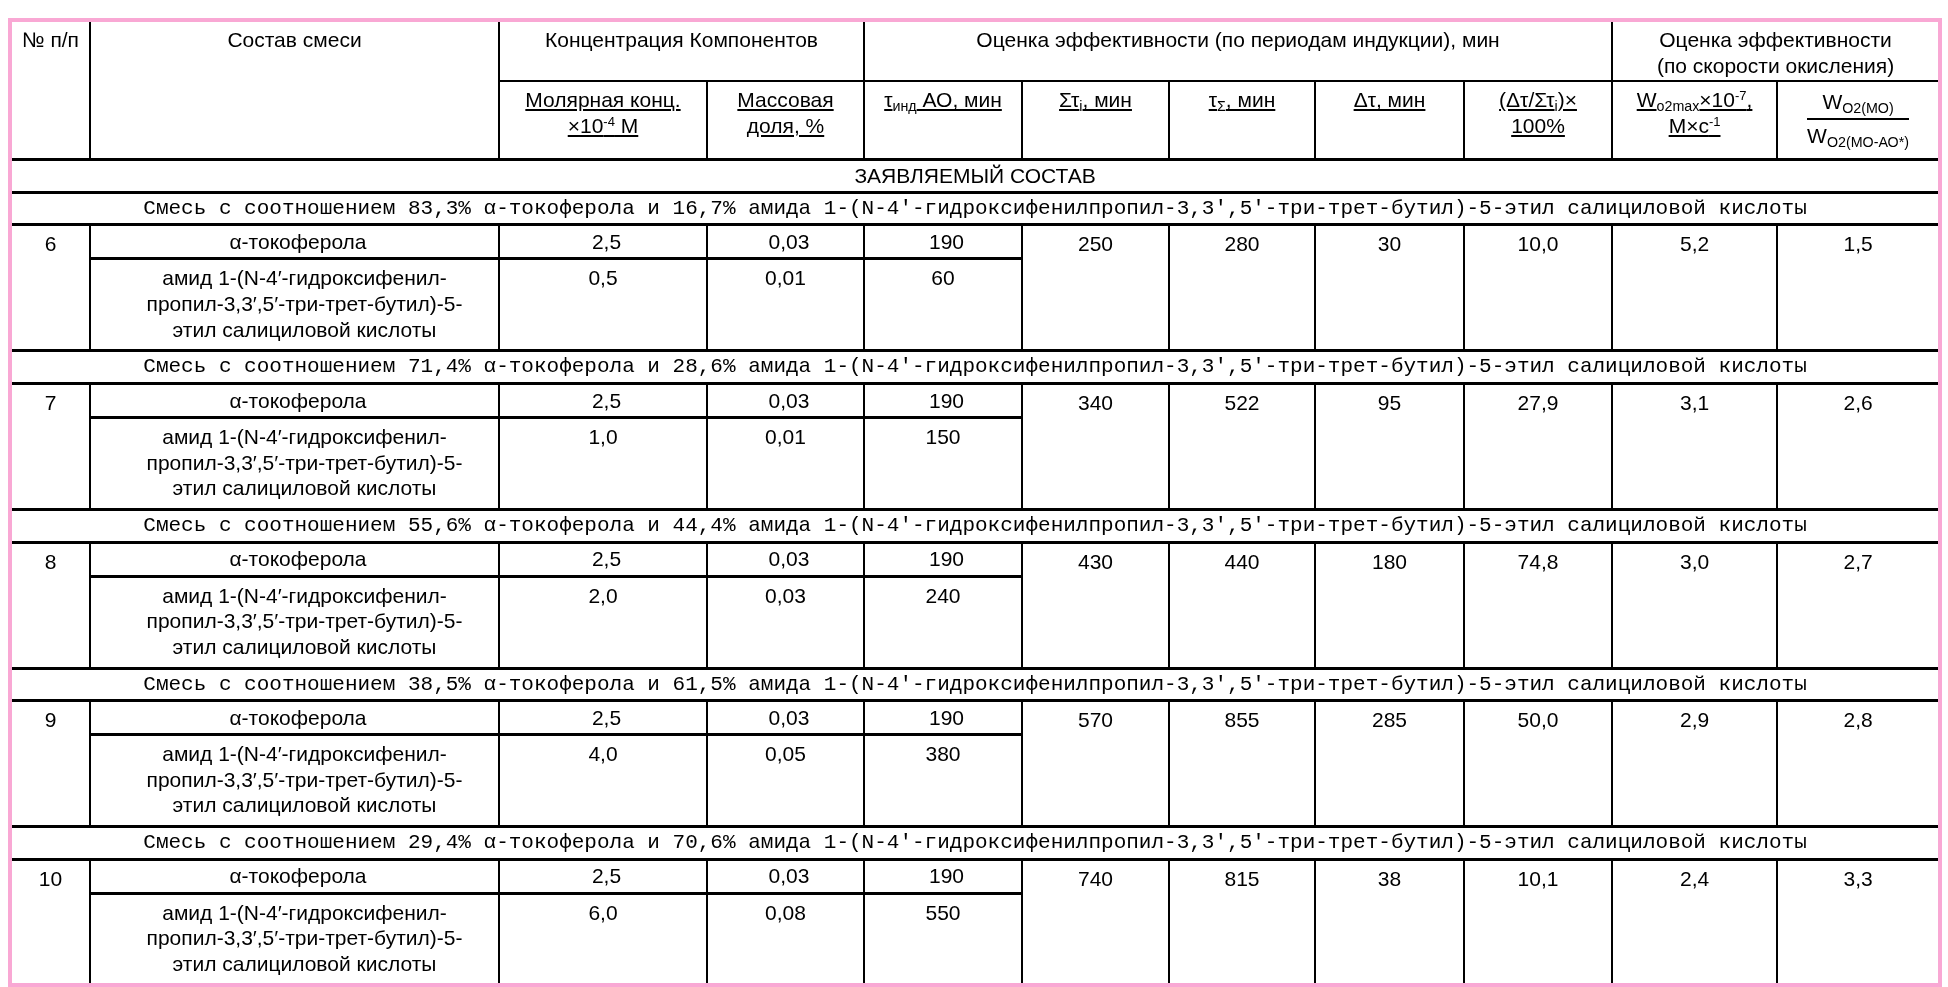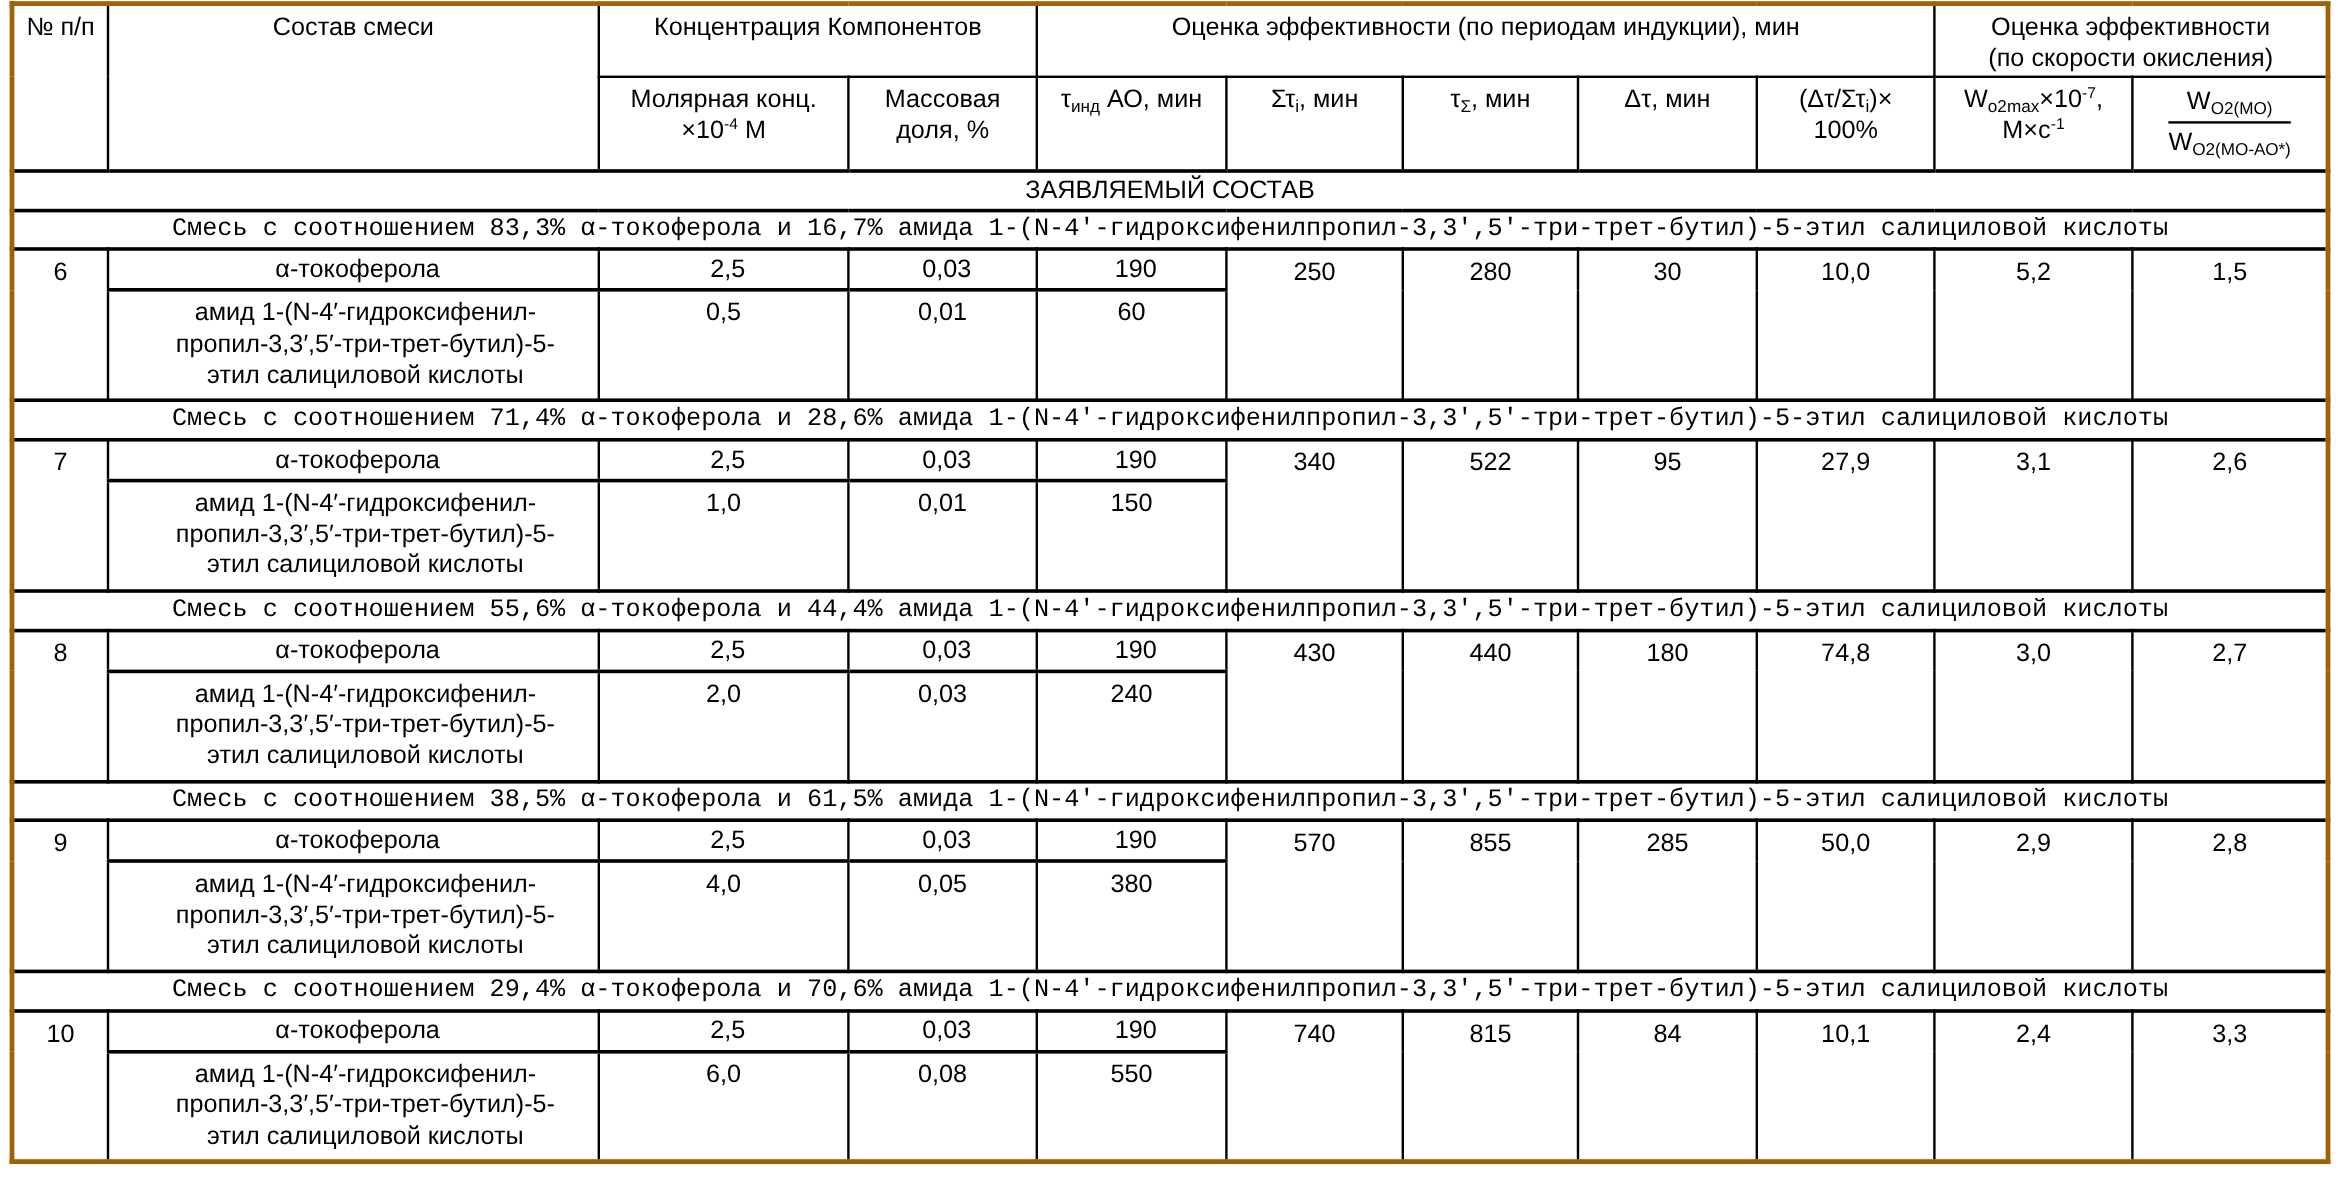--- a/index.html
+++ b/index.html
@@ -4,35 +4,35 @@
 <style>
   html,body{margin:0;padding:0;background:#ffffff;}
   body{
     width:1948px;height:987px;overflow:hidden;
     font-family:"Liberation Sans","DejaVu Sans",sans-serif;
     color:#000;
   }
   table.patent{
     border-collapse:collapse;
     table-layout:fixed;
-    margin:1px 0 0 8px;
+    margin:18px 0 0 8px;
     width:1930px;
-    border:4px solid #a16207;
+    border:4px solid #f9a8d4;
   }
   td{
     border:2px solid #000;
     text-align:center;
     vertical-align:middle;
     padding:2px 5px;
     font-size:21px;
     line-height:1.22;
     overflow:hidden;
   }
   tr.h1{height:60px;}
-  tr.h2{height:78px;}
+  tr.h2{height:78px;text-decoration:underline;}
   tr.claimed-row{height:33px;}
   tr.section-row{height:31px;}
   tr.row-a{height:34px;}
   tr.row-b{height:92px;}
   .vtop{vertical-align:top;padding-top:5px;}
   .hb{border-bottom-width:3px;}          
   .st{border-top-width:3px;border-bottom-width:3px;font-family:Liberation Mono, monospace;} 
   .ab{border-bottom-width:3px;padding-left:12px;}          
   .pre{white-space:pre-line;padding-left:25px;}
   sub,sup{font-size:0.68em;line-height:1;}
@@ -216,21 +216,21 @@
     <td colspan="11" class="st">Смесь с соотношением 29,4% α-токоферола и 70,6% амида 1-(N-4′-гидроксифенилпропил-3,3′,5′-три-трет-бутил)-5-этил салициловой кислоты</td>
   </tr>
   <tr class="row-a">
     <td rowspan="2" class="vtop">10</td>
     <td class="ab">α-токоферола</td>
     <td class="ab">2,5</td>
     <td class="ab">0,03</td>
     <td class="ab">190</td>
     <td rowspan="2" class="vtop">740</td>
     <td rowspan="2" class="vtop">815</td>
-    <td rowspan="2" class="vtop">84</td>
+    <td rowspan="2" class="vtop">38</td>
     <td rowspan="2" class="vtop">10,1</td>
     <td rowspan="2" class="vtop">2,4</td>
     <td rowspan="2" class="vtop">3,3</td>
   </tr>
   <tr class="row-b">
     <td class="vtop pre">амид 1-(N-4′-гидроксифенил-
 пропил-3,3′,5′-три-трет-бутил)-5-
 этил салициловой кислоты</td>
     <td class="vtop">6,0</td>
     <td class="vtop">0,08</td>

